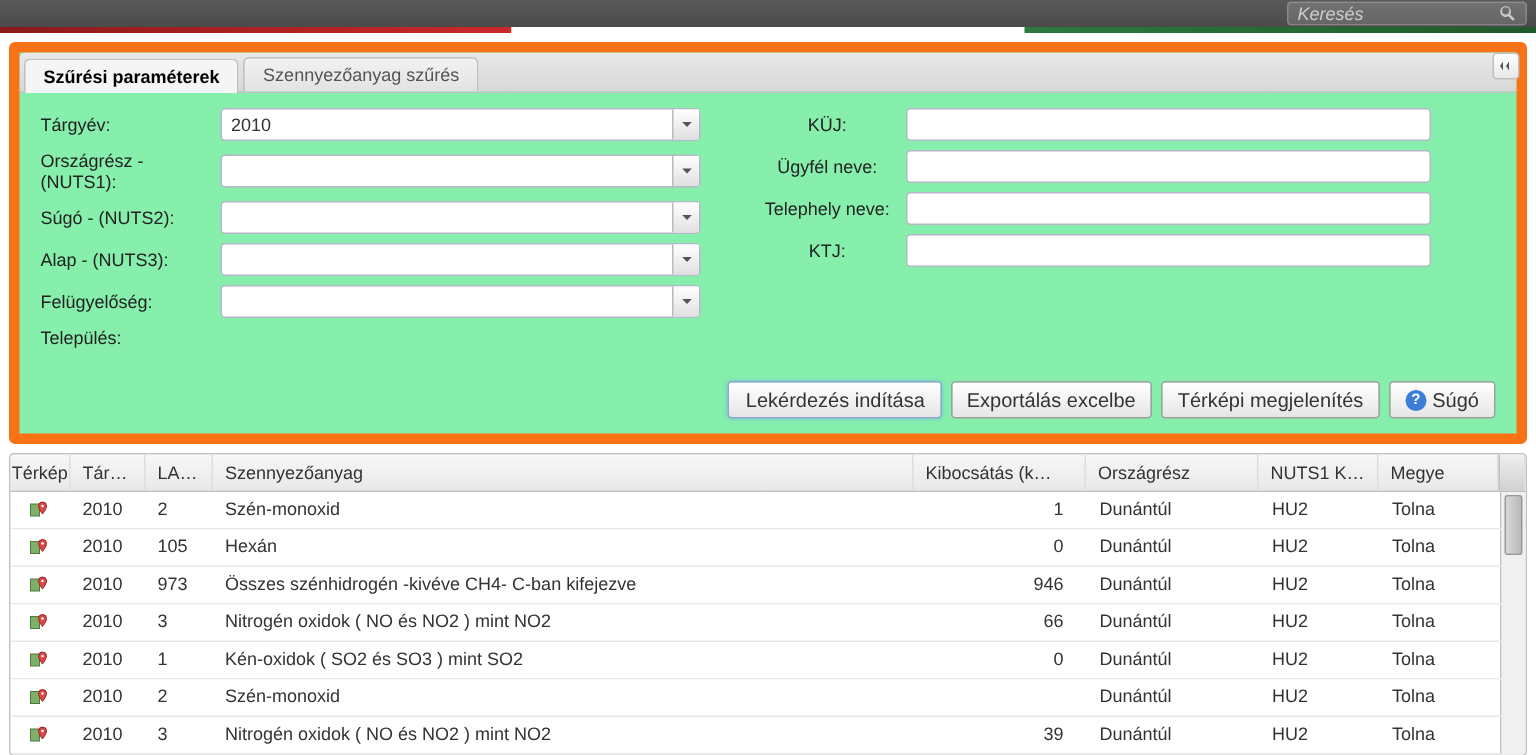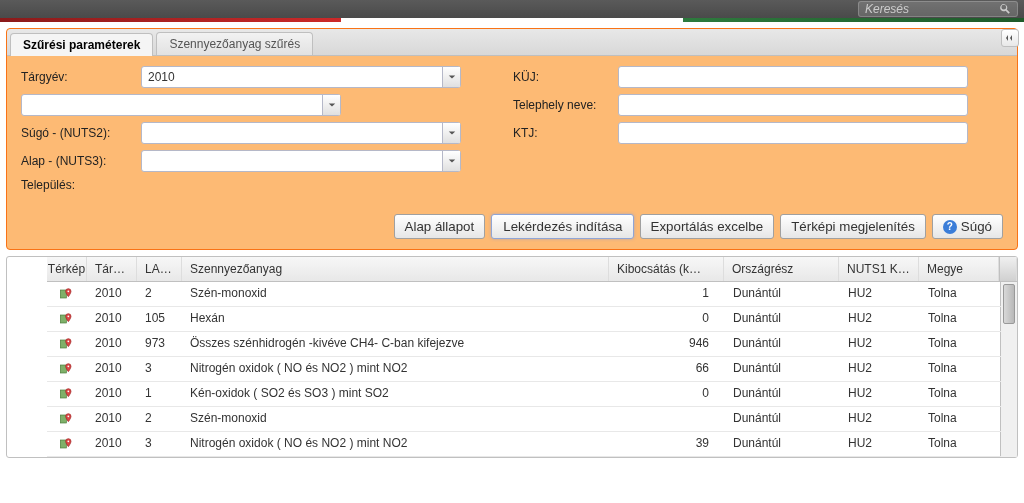--- a/index.html
+++ b/index.html
@@ -31,24 +31,24 @@
       width: 12px; height: 12px;
       fill: #ccc;
     }
     
     .stripe { display: flex; height: 4px; }
     .stripe .red { background: linear-gradient(to right, #8b1a1a, #cc2929); flex: 1; }
     .stripe .white { background: #fff; flex: 1; }
     .stripe .green { background: linear-gradient(to right, #2d7a3d, #1e5a2a); flex: 1; }
     
     .main-panel {
-      border: 1px solid #f97316;
+      border: 7px solid #f97316;
       border-radius: 4px;
       margin: 6px 6px 0 6px;
-      background: #fdba74;
+      background: #86efac;
       position: relative;
     }
     
     .side-tab {
       position: absolute;
       right: -2px;
       top: 0;
       width: 18px;
       height: 18px;
       border: 1px solid #bfbfbf;
@@ -86,30 +86,30 @@
       font-weight: bold;
       position: relative;
       top: 1px;
     }
     
     .filter-body {
       padding: 10px 14px 8px 14px;
     }
     .filter-cols {
       display: flex;
-      gap: 52px;
+      gap: 32px;
     }
     .col-left, .col-right { }
     .field-row {
       display: flex;
       align-items: center;
       margin-bottom: 6px;
     }
     .col-left .label { width: 120px; color: #222; }
-    .col-right .label { width: 105px; color: #222; }
+    .col-right .label { width: 105px; color: #222; text-align: center; }
     .combo {
       border: 1px solid #b5b8c8;
       border-radius: 3px;
       background: #fff;
       height: 22px;
       display: flex;
       align-items: center;
       width: 320px;
       cursor: pointer;
     }
@@ -169,21 +169,20 @@
       justify-content: center;
       font-weight: bold;
       font-size: 10px;
     }
     
     .grid {
       margin: 6px 6px 0 6px;
       border: 1px solid #c0c0c0;
       border-radius: 3px;
       overflow: hidden;
-      padding-left: 40px;
     }
     .grid-header-row {
       display: flex;
       background: linear-gradient(to bottom, #f7f7f7, #e8e8e8);
       border-bottom: 1px solid #c0c0c0;
     }
     .grid-header-row .cell {
       padding: 5px 8px;
       border-right: 1px solid #ddd;
       color: #333;
@@ -259,20 +258,21 @@
           <div class="combo">
             <div class="combo-text">2010</div>
             <div class="combo-btn">
                 <svg viewBox="0 0 10 10">
                   <path d="M1 3l4 4 4-4z"></path>
                 </svg>
               </div>
           </div>
         </div>
         <div class="field-row">
+          <div class="label">Országrész - (NUTS1):</div>
           <div class="combo">
             <div class="combo-text"></div>
             <div class="combo-btn">
                 <svg viewBox="0 0 10 10">
                   <path d="M1 3l4 4 4-4z"></path>
                 </svg>
               </div>
           </div>
         </div>
         <div class="field-row">
@@ -291,41 +291,55 @@
           <div class="combo">
             <div class="combo-text"></div>
             <div class="combo-btn">
                 <svg viewBox="0 0 10 10">
                   <path d="M1 3l4 4 4-4z"></path>
                 </svg>
               </div>
           </div>
         </div>
         <div class="field-row">
+          <div class="label">Felügyelőség:</div>
+          <div class="combo">
+            <div class="combo-text"></div>
+            <div class="combo-btn">
+                <svg viewBox="0 0 10 10">
+                  <path d="M1 3l4 4 4-4z"></path>
+                </svg>
+              </div>
+          </div>
+        </div>
+        <div class="field-row">
           <div class="label">Település:</div>
         </div>
       </div>
       <div class="col-right">
         <div class="field-row">
           <div class="label">KÜJ:</div>
           <input class="text-input" value="" style="">
         </div>
         <div class="field-row">
+          <div class="label">Ügyfél neve:</div>
+          <input class="text-input" value="" style="">
+        </div>
+        <div class="field-row">
           <div class="label">Telephely neve:</div>
           <input class="text-input" value="" style="">
         </div>
         <div class="field-row">
           <div class="label">KTJ:</div>
           <input class="text-input" value="" style="">
         </div>
       </div>
     </div>
   </div>
   <div class="button-bar">
-    <button class="btn">Alap állapot</button>
     <button class="btn highlight">Lekérdezés indítása</button>
     <button class="btn">Exportálás excelbe</button>
     <button class="btn">Térképi megjelenítés</button>
     <button class="btn">
       <span class="help-icon">?</span>
       <span>Súgó</span>
     </button>
   </div>
 </div>
 

